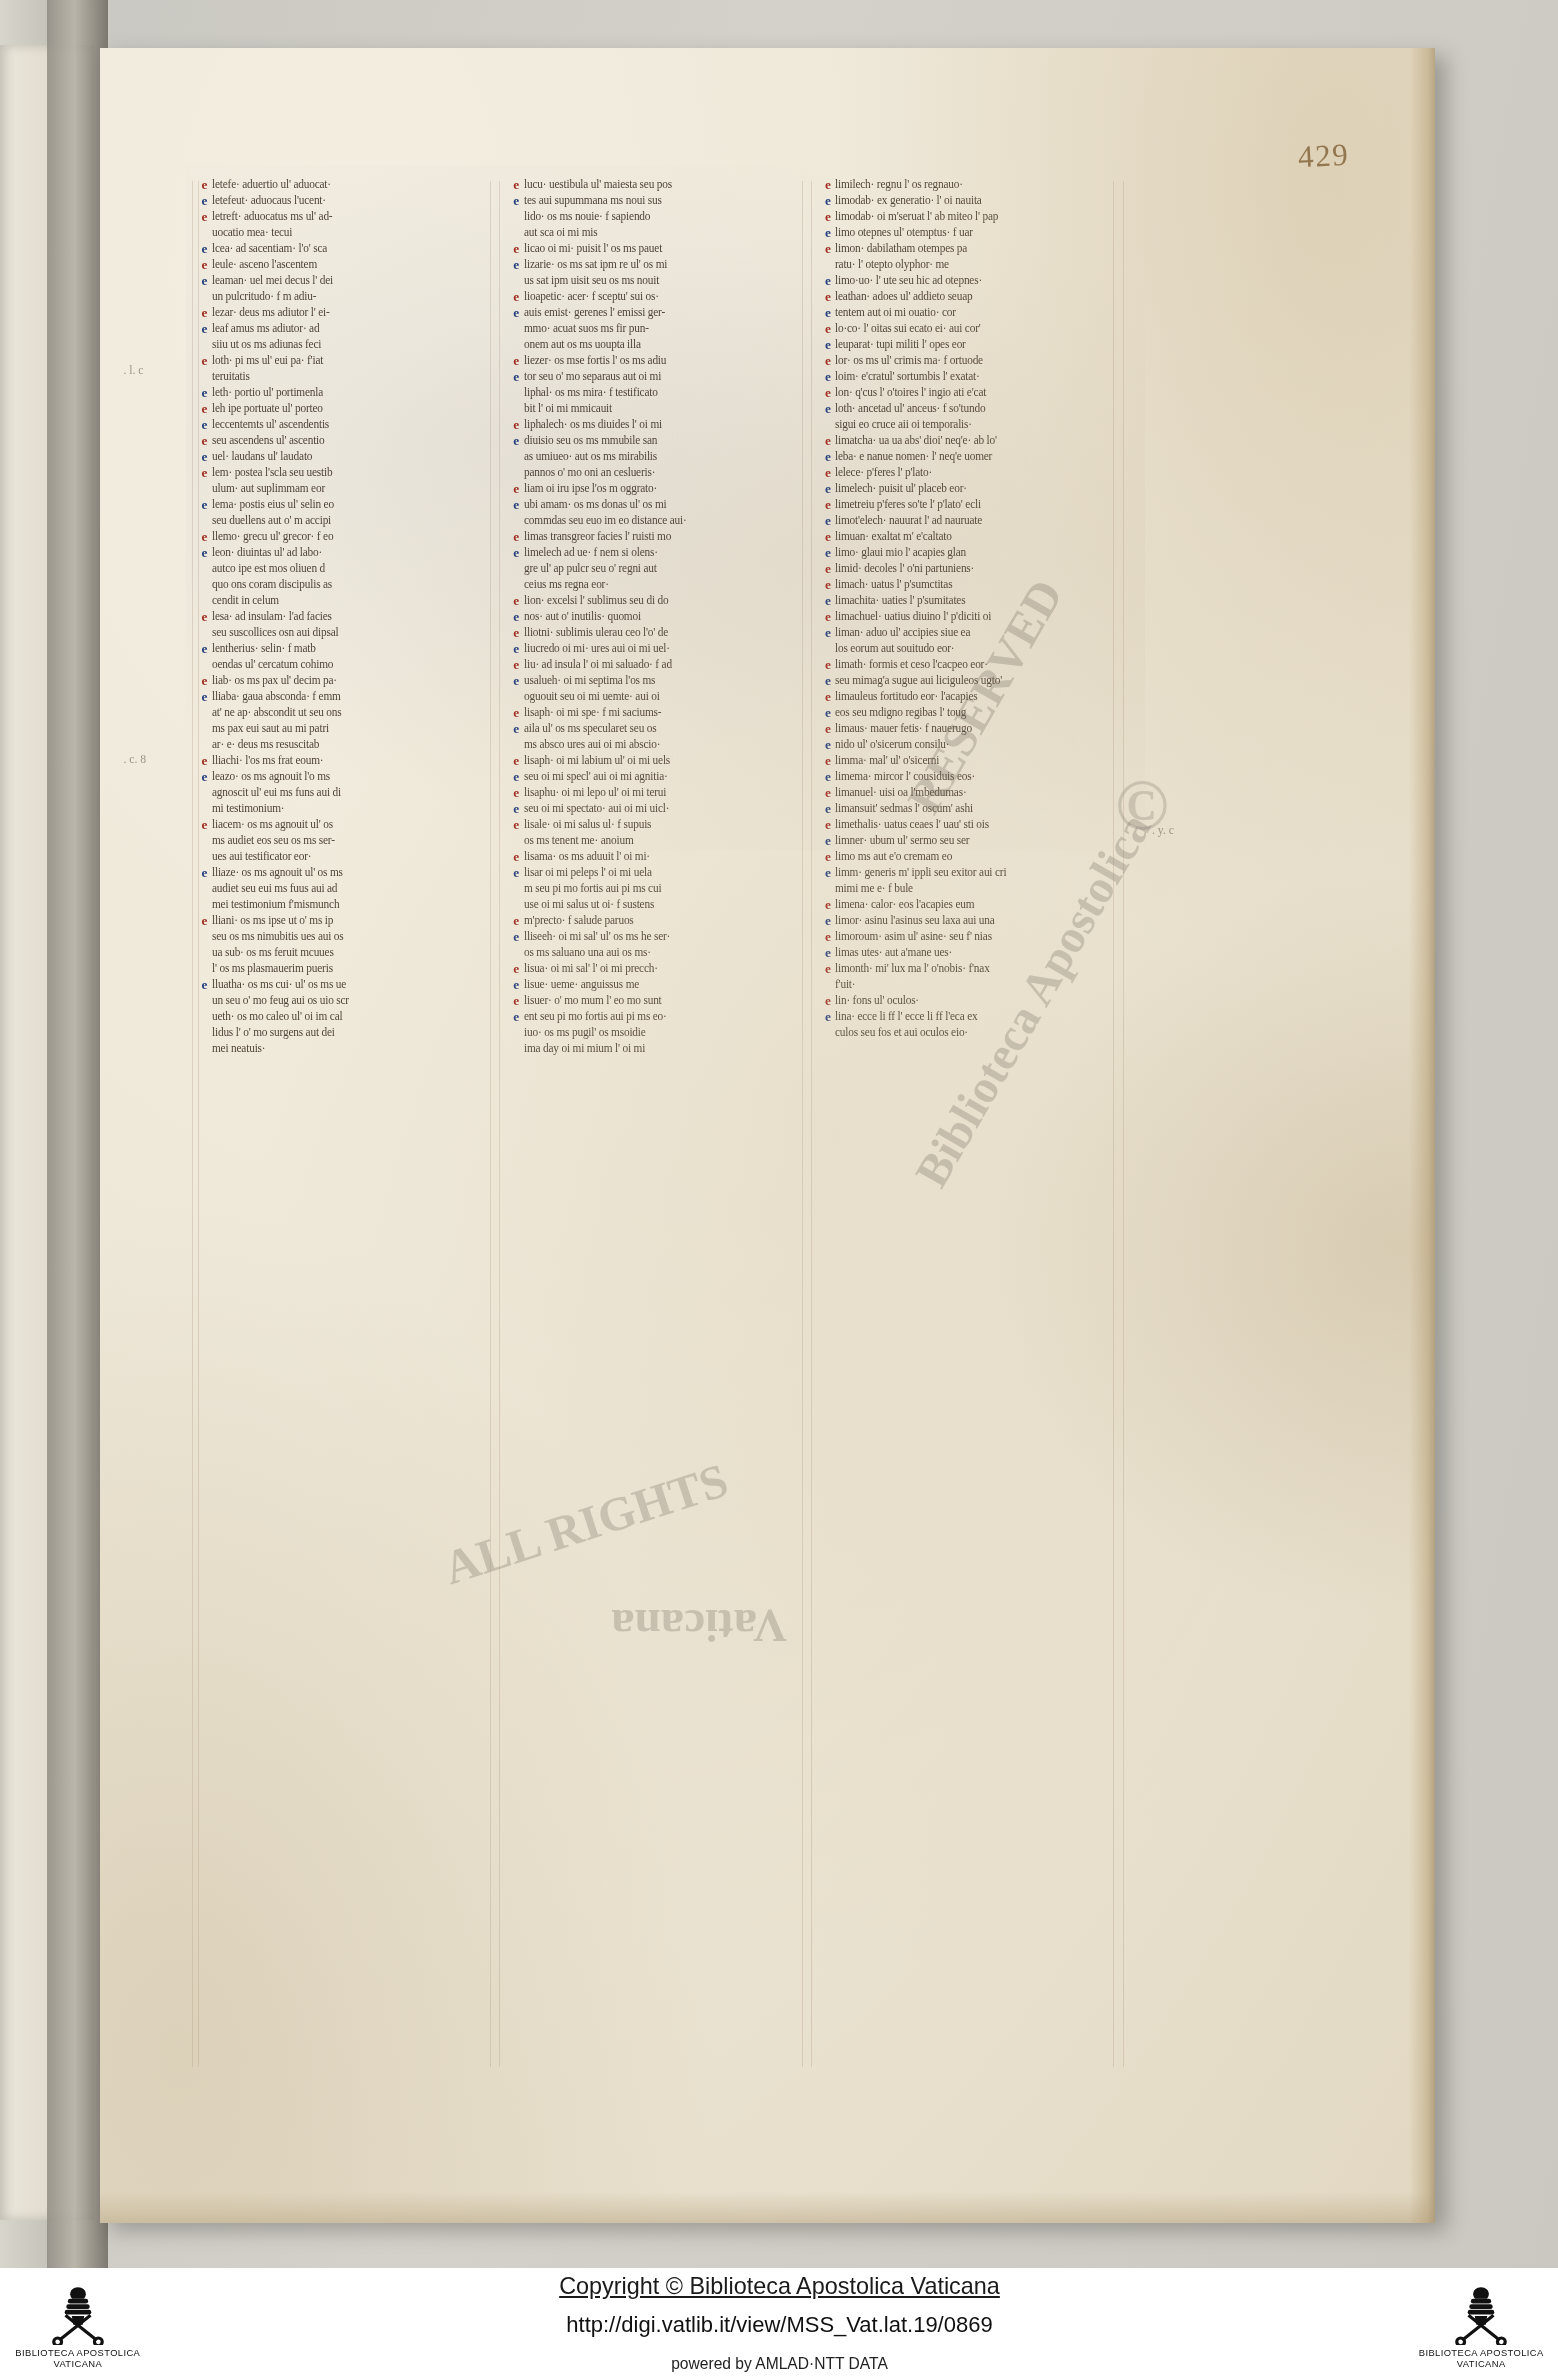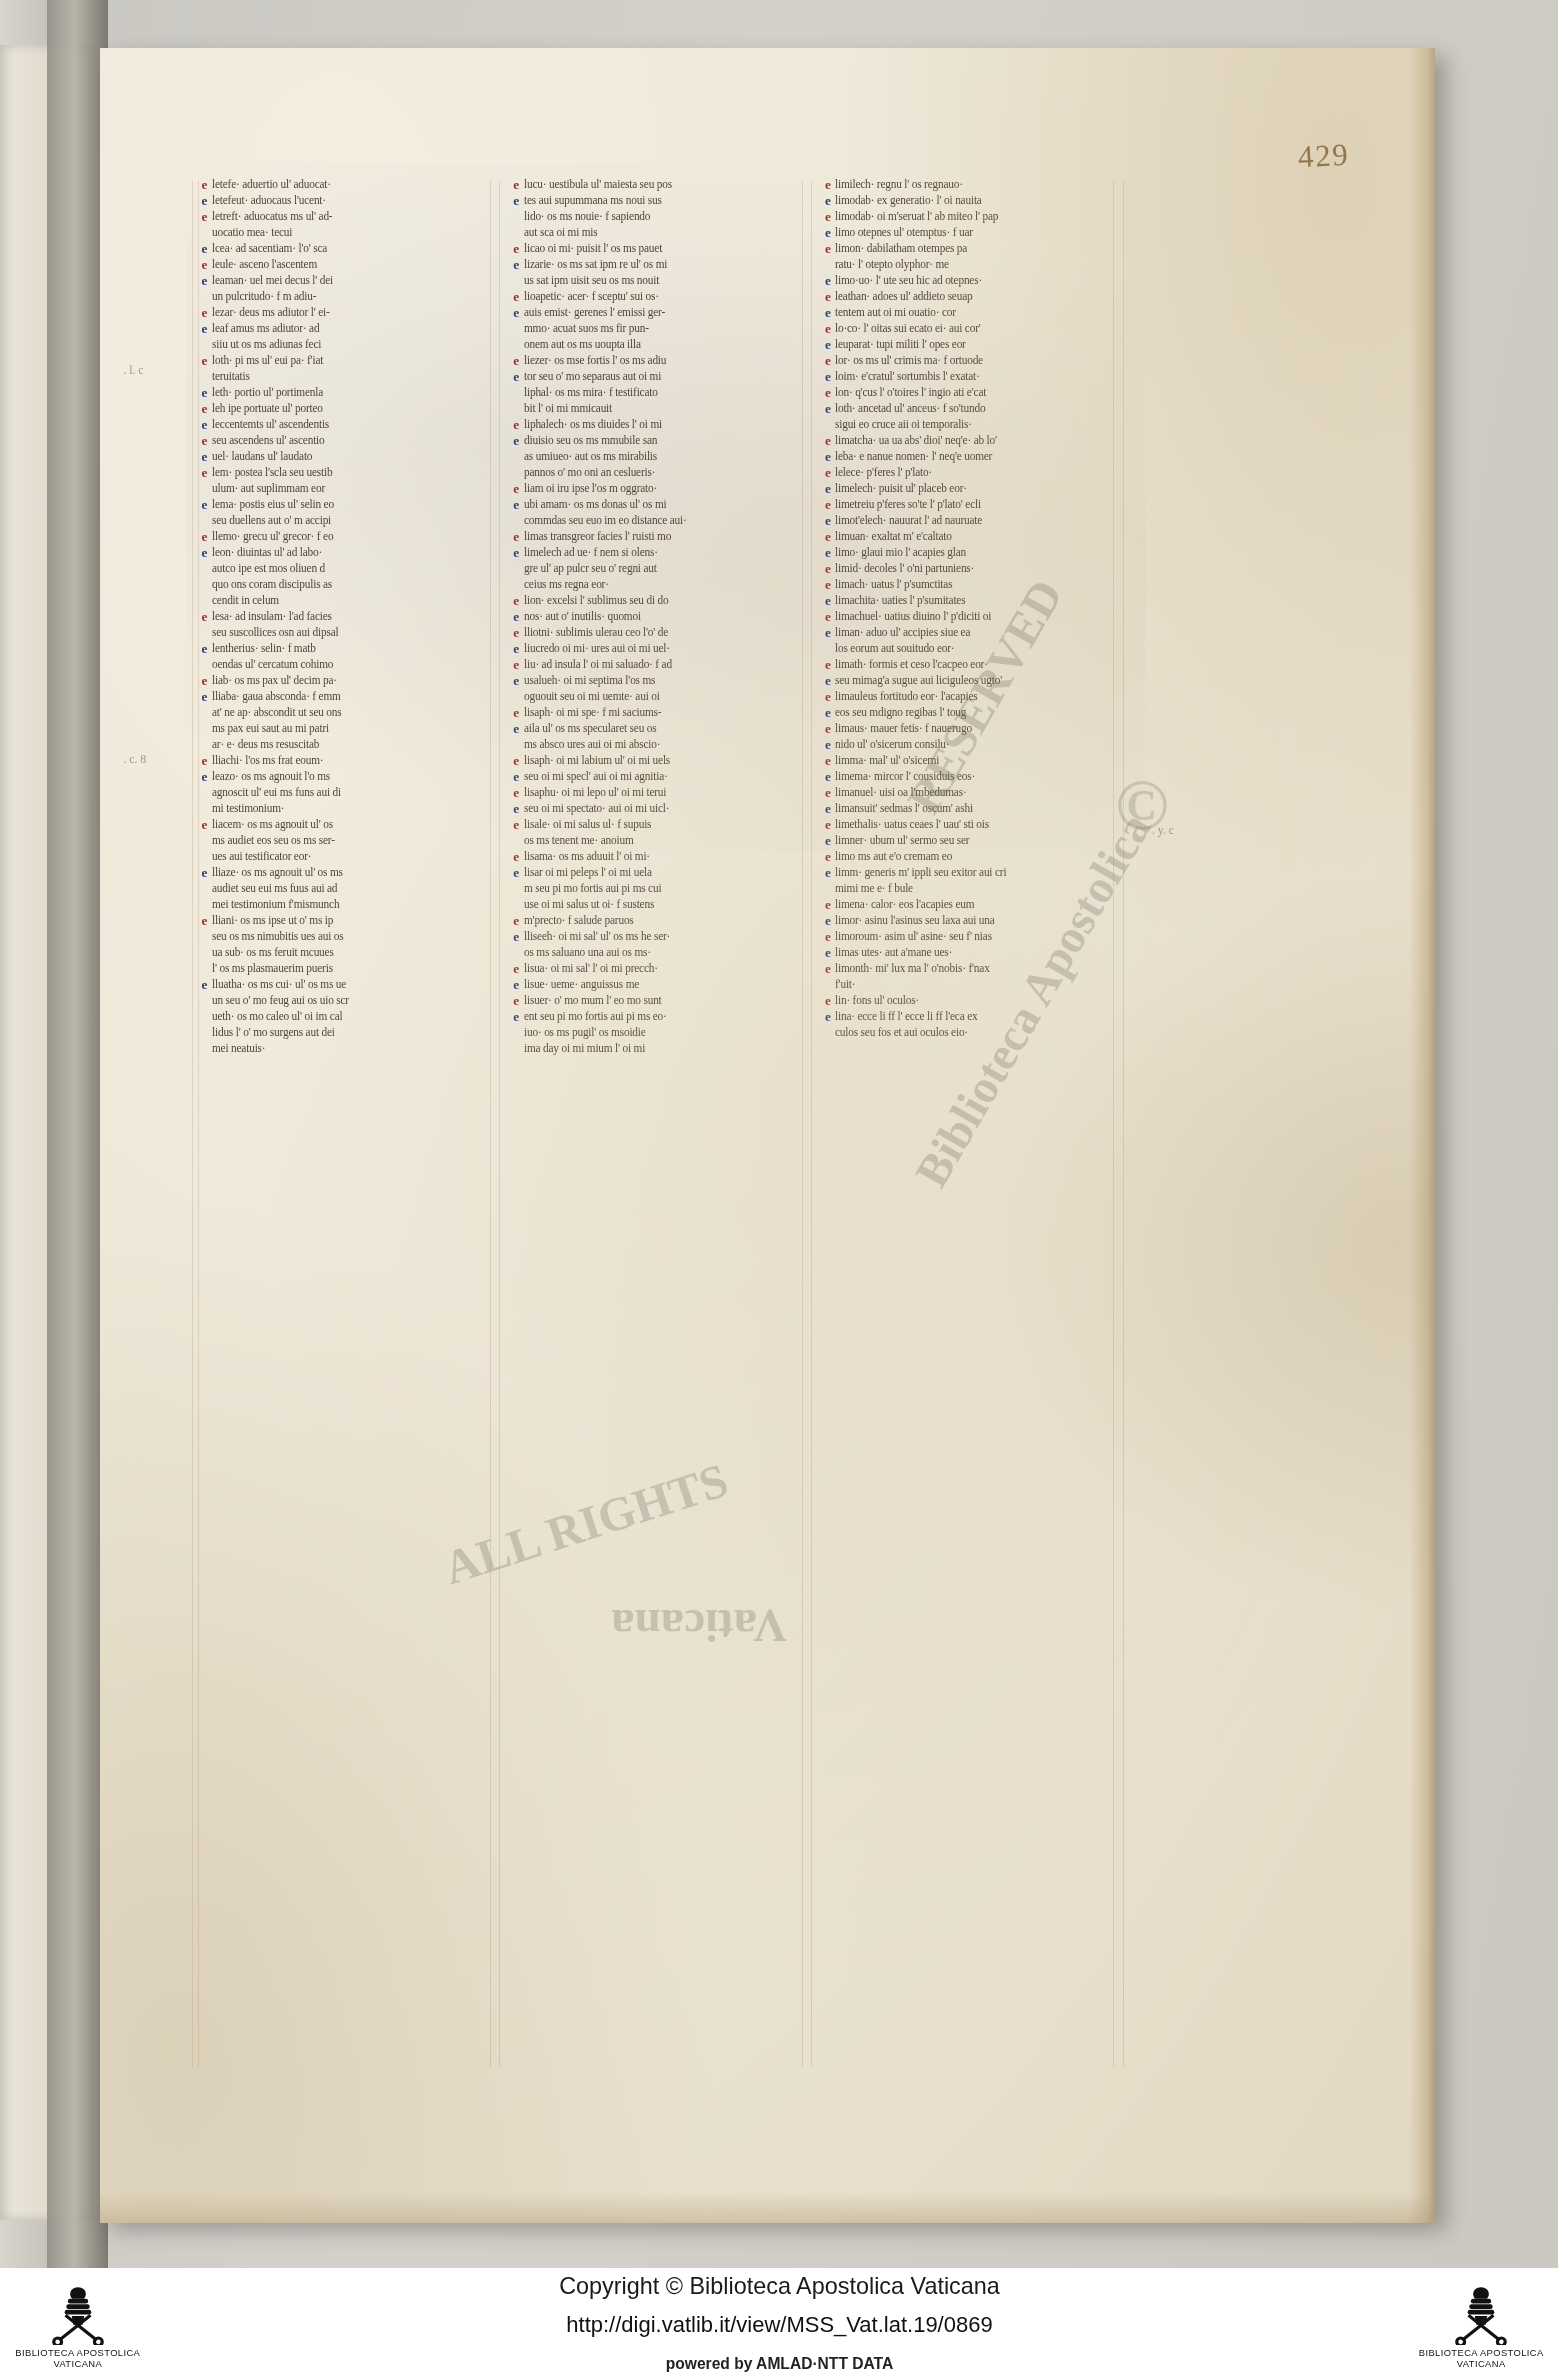--- a/index.html
+++ b/index.html
@@ -204,30 +204,30 @@
     justify-content: center;
   }
   #footer-text {
     text-align: center;
     font-family: "Liberation Sans", sans-serif;
     color: #1a1a1a;
   }
   #copyright-line {
     font-size: 23.4px;
     margin-bottom: 12px;
+    text-decoration: underline;
   }
   #url-line {
     font-size: 22px;
     color: #111;
     margin-bottom: 17px;
   }
   #powered-line {
     font-size: 15.6px;
     color: #222;
-    font-weight: bold;
   }
 
   .crest {
     position: absolute;
     top: 2284px;
     width: 140px;
     height: 86px;
     text-align: center;
     font-family: "Liberation Sans", sans-serif;
     font-size: 8.6px;

